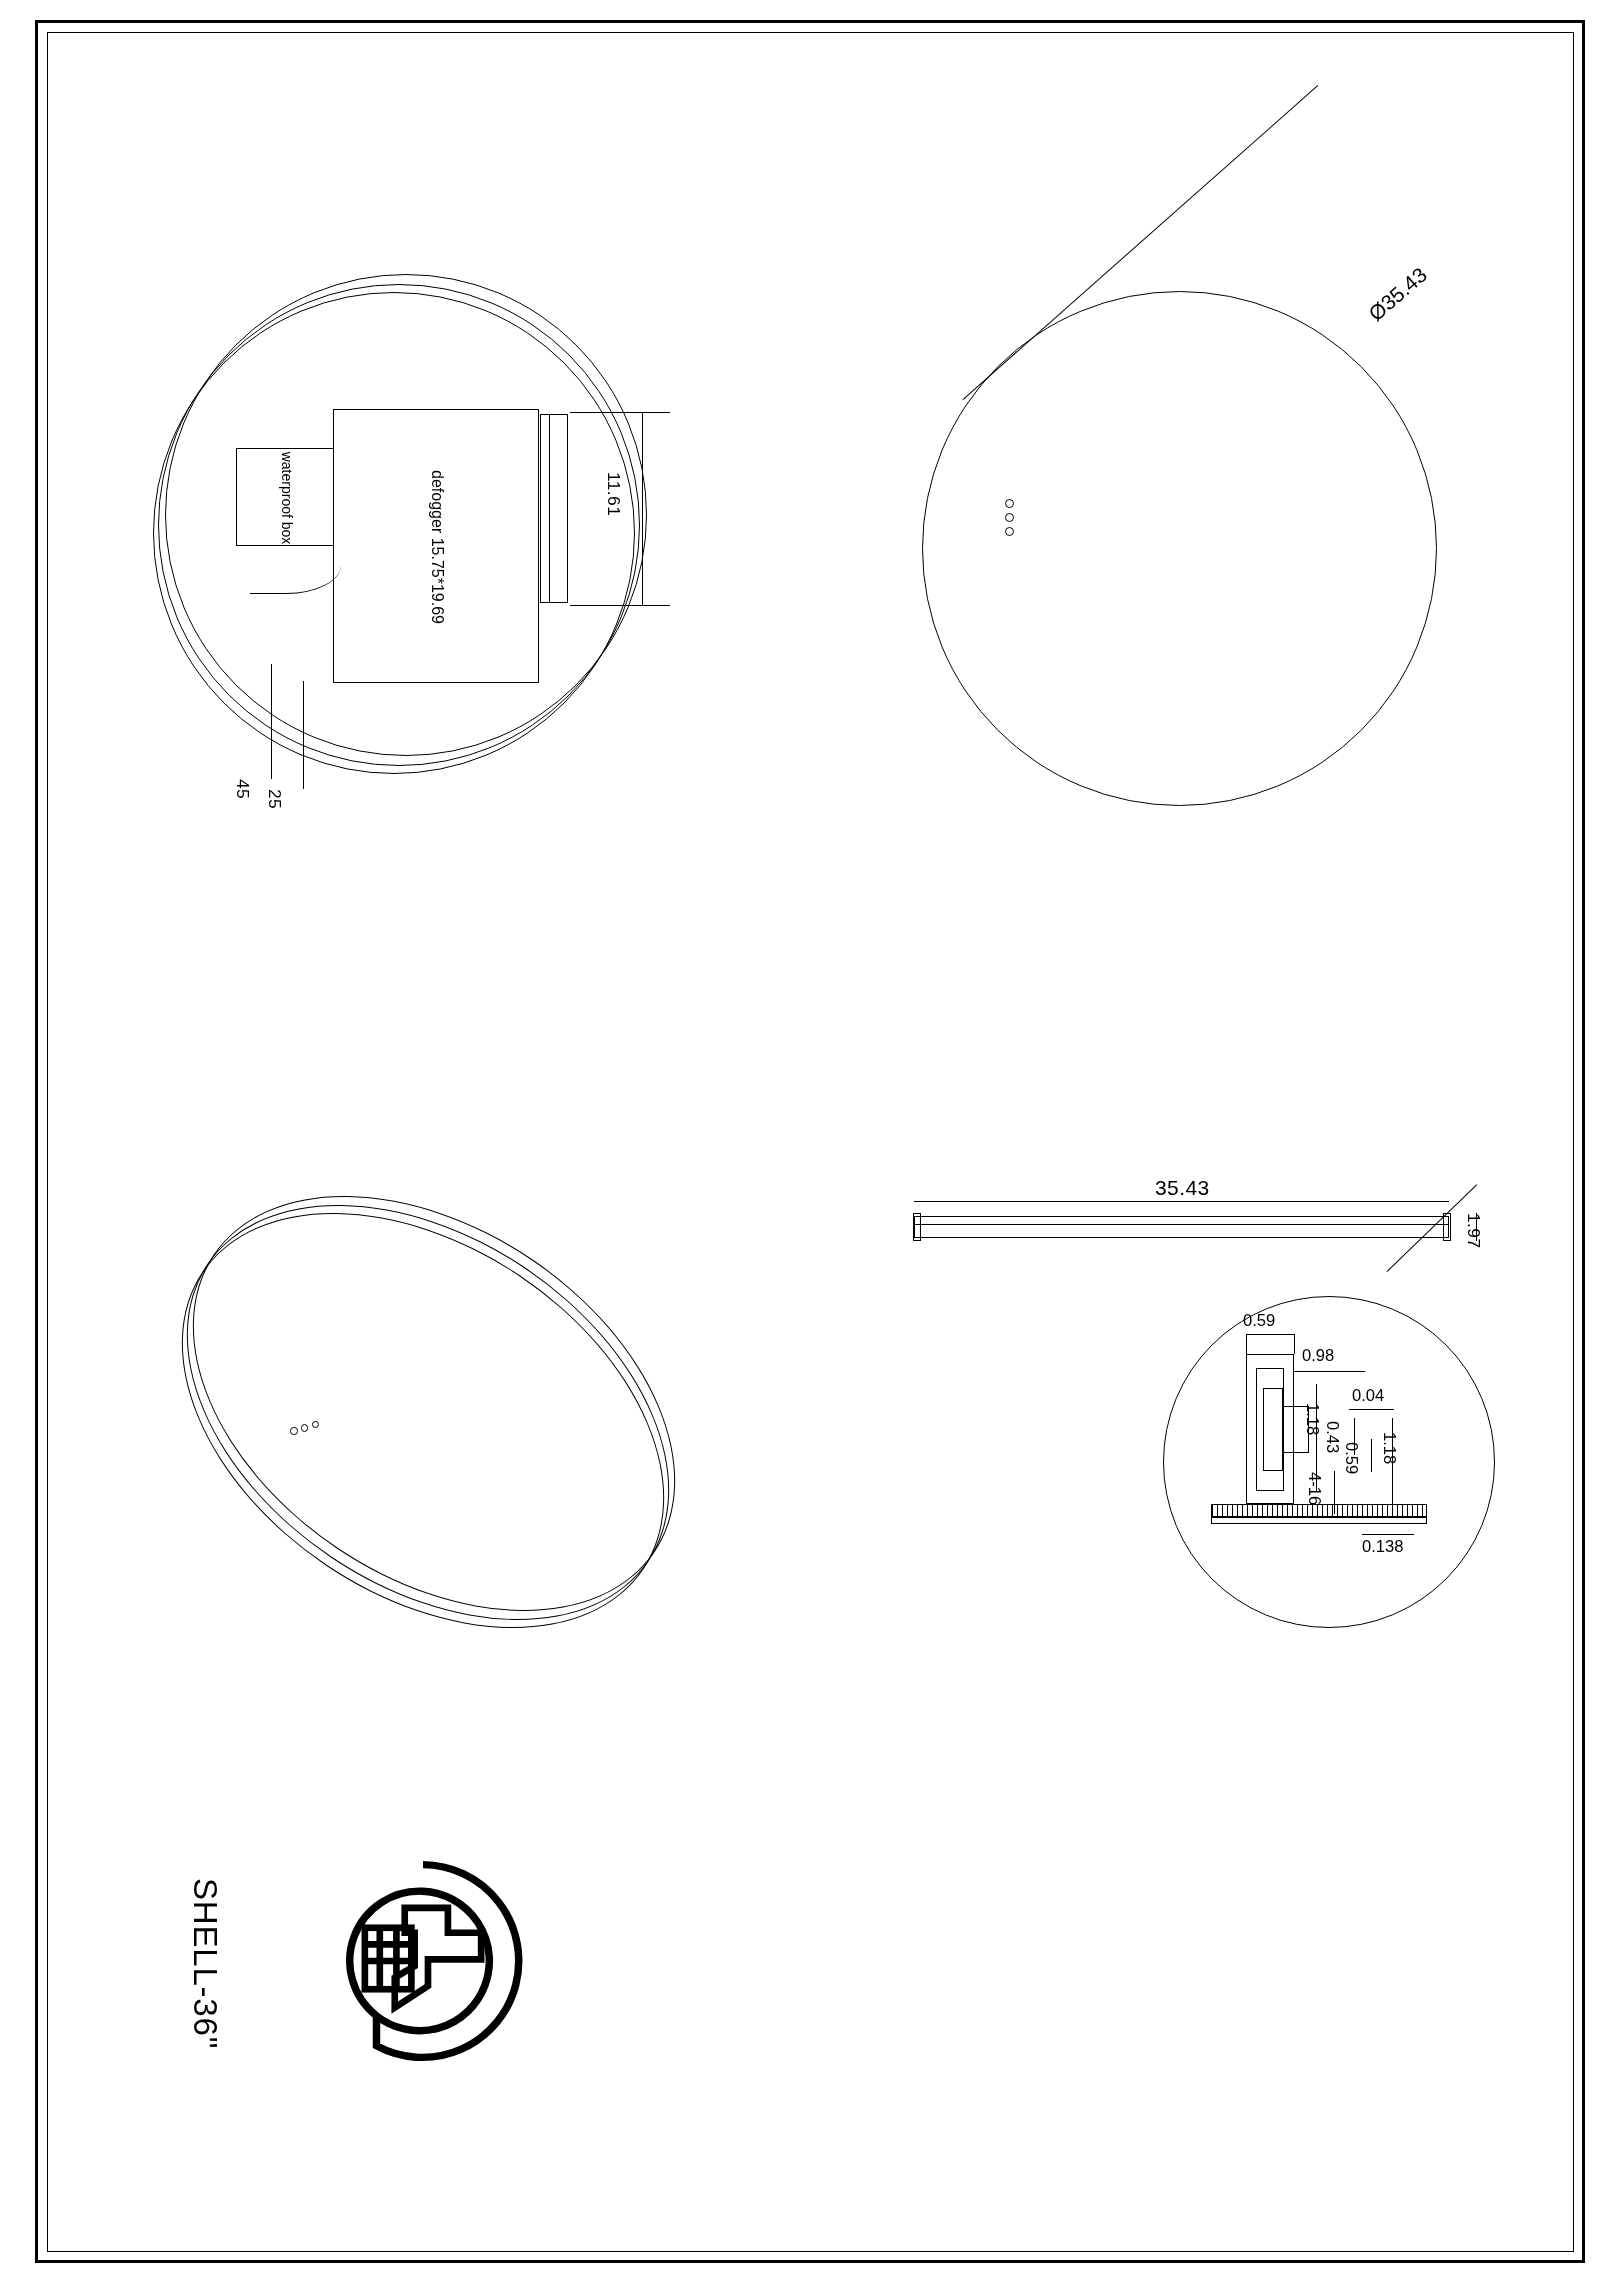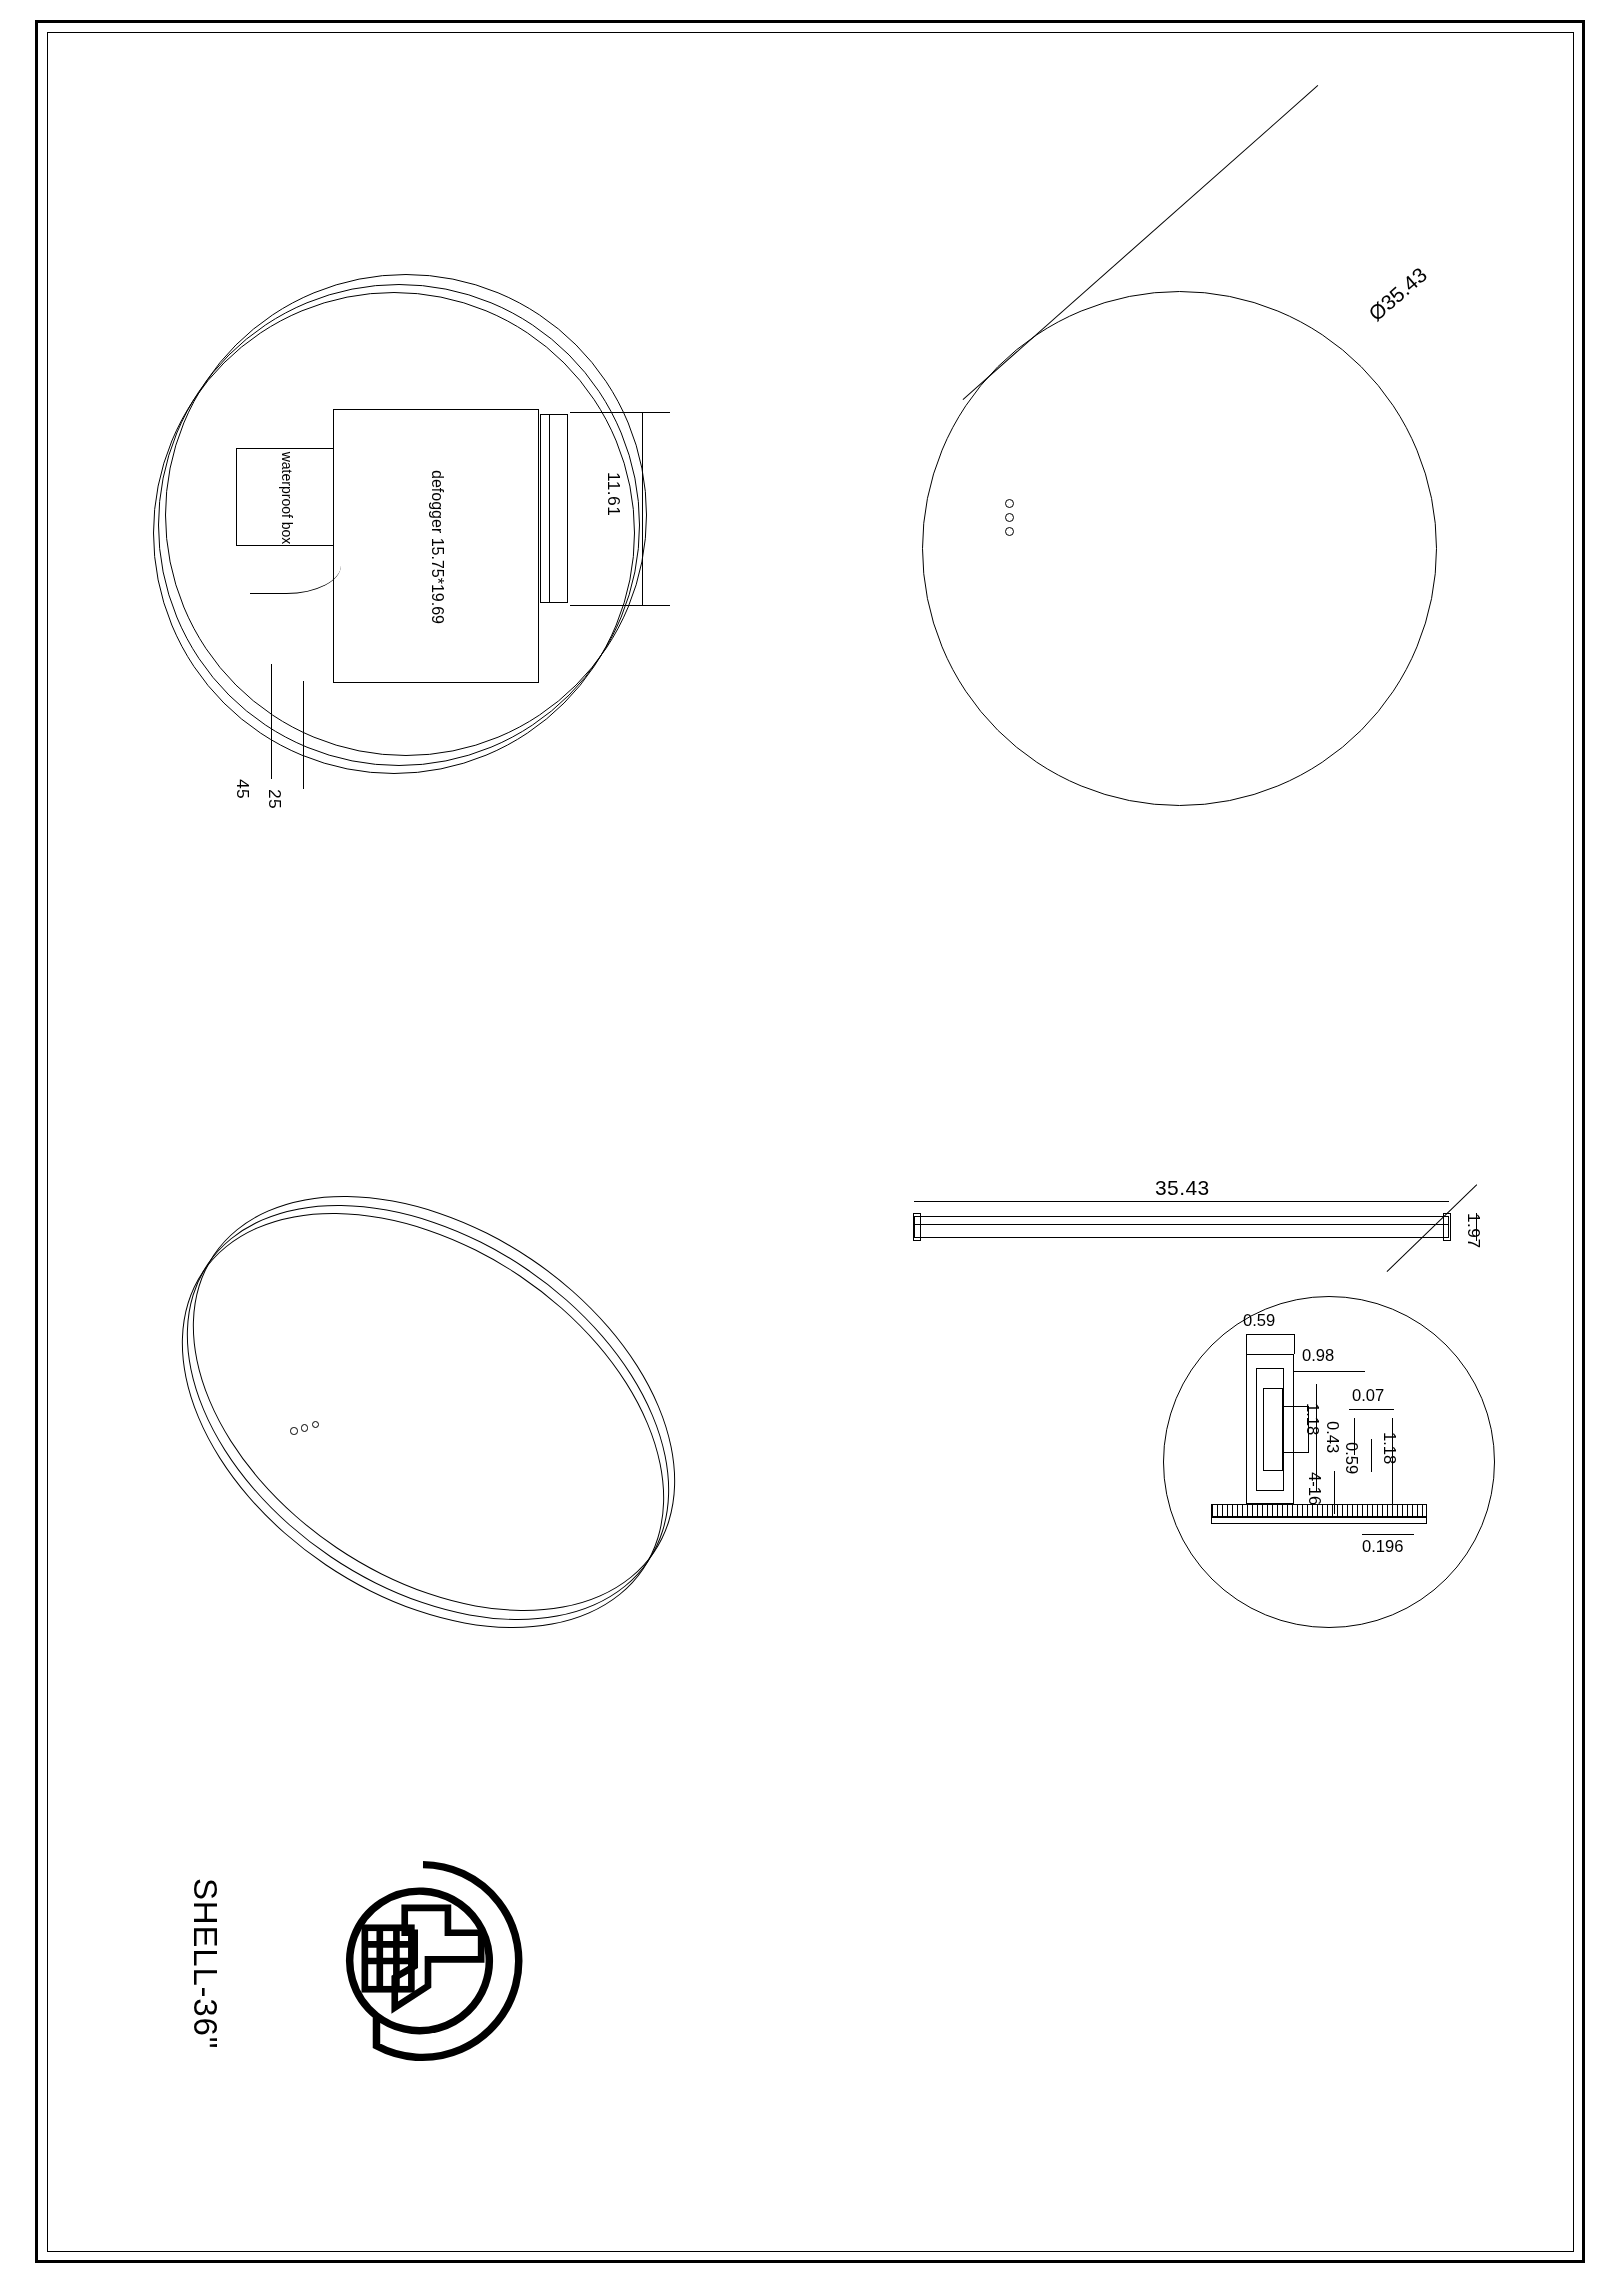--- a/index.html
+++ b/index.html
@@ -448,36 +448,36 @@
     <div class="ln v1" style="left:181px; top:71px; height:20px;"></div>
     <span class="dim-lbl" style="left:130px; top:48px;">0.59</span>
 
     <div class="ln h1" style="left:181px; top:108px; width:71px;"></div>
     <span class="dim-lbl" style="left:189px; top:83px;">0.98</span>
 
     <div class="ln v1" style="left:203px; top:121px; height:108px;"></div>
     <span class="dim-lbl rot" style="left:209px; top:140px;">1.18</span>
 
     <div class="ln h1" style="left:236px; top:146px; width:45px;"></div>
-    <span class="dim-lbl" style="left:239px; top:123px;">0.07</span>
+    <span class="dim-lbl" style="left:239px; top:123px;">0.04</span>
 
     <div class="ln v1" style="left:241px; top:155px; height:37px;"></div>
     <span class="dim-lbl rot small" style="left:229px; top:158px;">0.43</span>
 
     <div class="ln v1" style="left:279px; top:155px; height:91px;"></div>
     <span class="dim-lbl rot" style="left:286px; top:169px;">1.18</span>
 
     <div class="ln v1" style="left:258px; top:176px; height:33px;"></div>
     <span class="dim-lbl rot small" style="left:248px; top:179px;">0.59</span>
 
     <div class="ln v1" style="left:221px; top:208px; height:43px;"></div>
     <span class="dim-lbl rot small" style="left:211px; top:209px;">4-16</span>
 
     <div class="ln h1" style="left:249px; top:271px; width:52px;"></div>
-    <span class="dim-lbl" style="left:249px; top:274px;">0.196</span>
+    <span class="dim-lbl" style="left:249px; top:274px;">0.138</span>
   </div>
 
   <div class="v" id="view-title">
     <div class="logo-wrap">
       <svg viewBox="0 0 260 260" width="216" height="216" aria-hidden="true">
         <g fill="none" stroke="#000" stroke-width="9">
           <path d="M130 14 A116 116 0 1 1 74 232 L74 196 A84 84 0 1 0 130 46 A84 84 0 0 0 74 196"></path>
         </g>
         <g fill="none" stroke="#000" stroke-width="8">
           <rect x="60" y="90" width="56" height="74"></rect>

